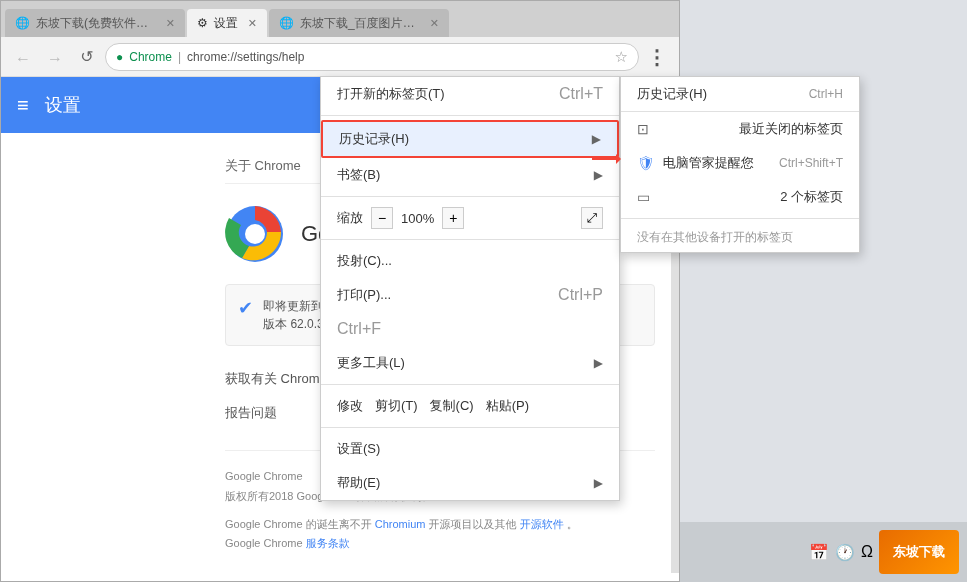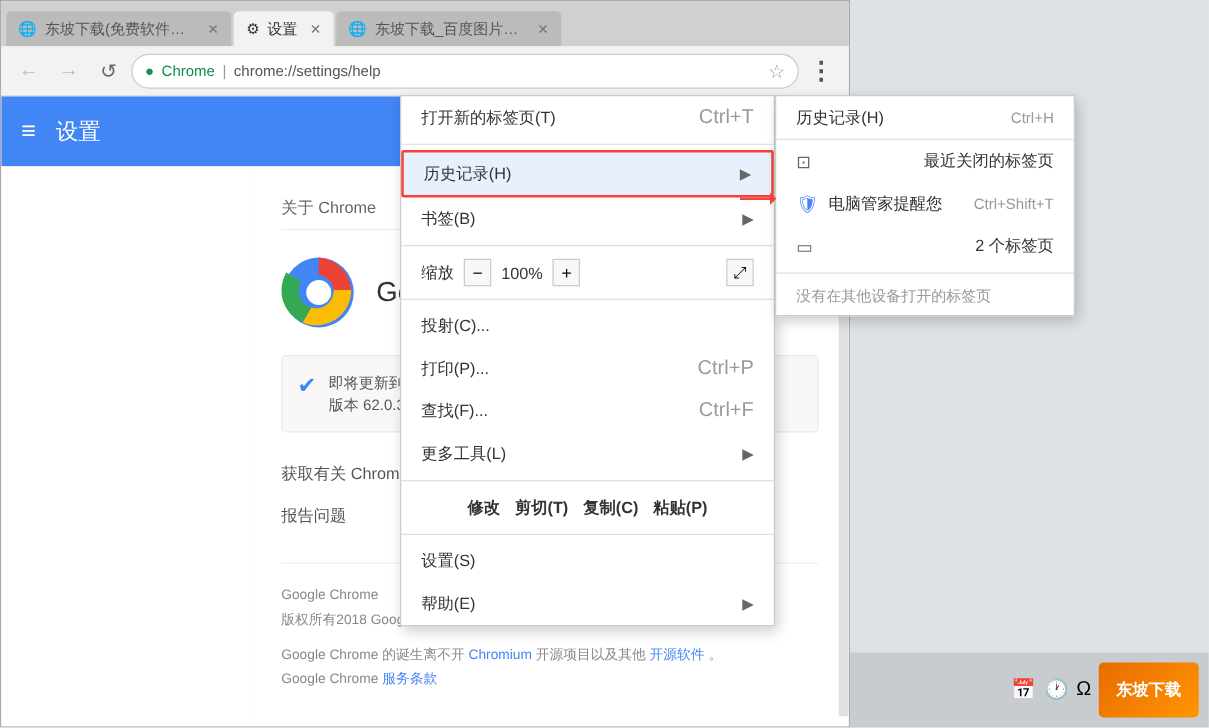--- a/index.html
+++ b/index.html
@@ -508,32 +508,31 @@
   <div class="menu-item">
     <span class="menu-item-label">投射(C)...</span>
   </div>
 
   <div class="menu-item">
     <span class="menu-item-label">打印(P)...</span>
     <span class="menu-item-shortcut">Ctrl+P</span>
   </div>
 
   <div class="menu-item">
-    <span class="menu-item-label">查找(F)...</span>
     <span class="menu-item-shortcut">Ctrl+F</span>
   </div>
 
   <div class="menu-item">
     <span class="menu-item-label">更多工具(L)</span>
     <span class="menu-item-arrow">▶</span>
   </div>
 
   <div class="menu-separator"></div>
 
-  <div class="menu-item" style="justify-content:center;gap:12px;font-weight:bold;">
+  <div class="menu-item" style="justify-content:flex-start;gap:12px;">
     <span style="color:#333;">修改</span>
     <span style="color:#333;cursor:pointer;">剪切(T)</span>
     <span style="color:#333;cursor:pointer;">复制(C)</span>
     <span style="color:#333;cursor:pointer;">粘贴(P)</span>
   </div>
 
   <div class="menu-separator"></div>
 
   <div class="menu-item">
     <span class="menu-item-label">设置(S)</span>

